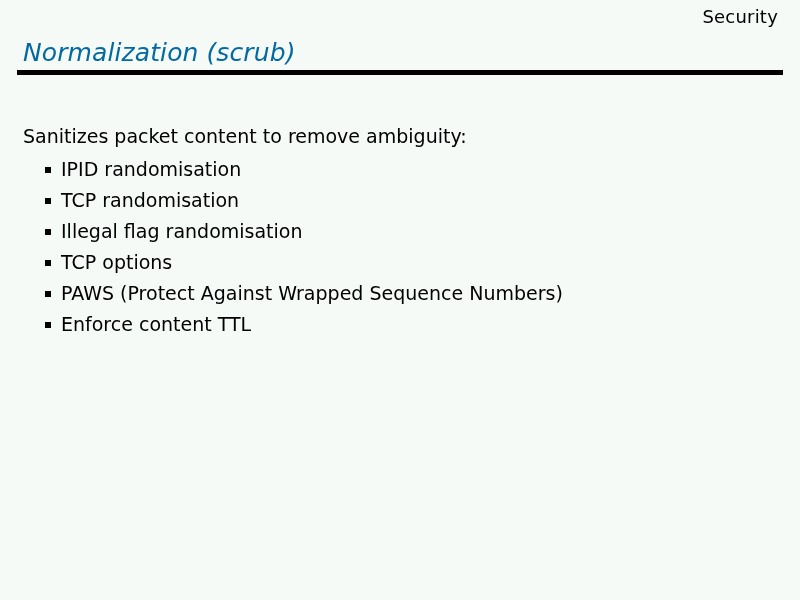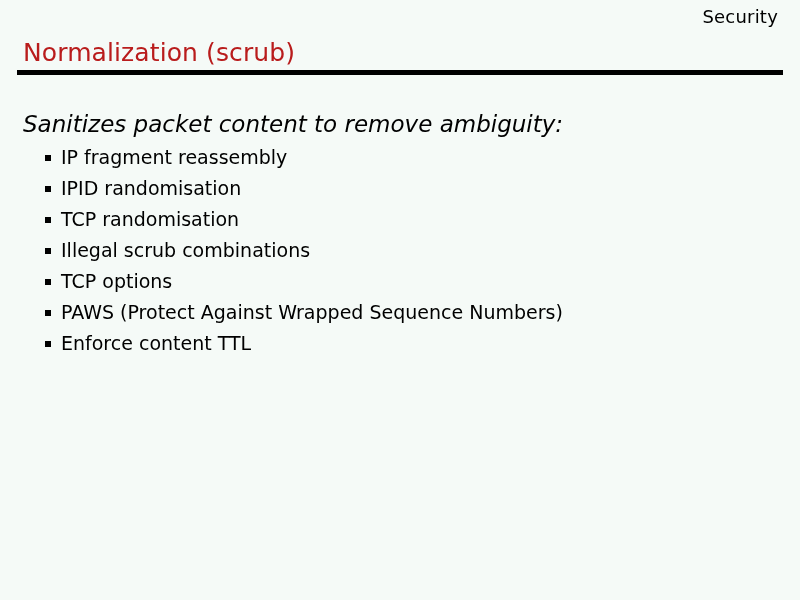--- a/index.html
+++ b/index.html
@@ -31,45 +31,45 @@
     color: #000000;
     letter-spacing: 0.2px;
     white-space: nowrap;
   }
   .slide-title {
     position: absolute;
     top: 38px;
     left: 23px;
     font-size: 25px;
     line-height: 30px;
-    color: #b91c1c;
+    color: #0369a1;
     letter-spacing: 0.1px;
     white-space: nowrap;
+    font-style: italic;
   }
   .title-rule {
     position: absolute;
     top: 70px;
     left: 17px;
     width: 766px;
     height: 5px;
     background: #000000;
   }
   .slide-body {
     position: absolute;
     top: 107px;
     left: 23px;
     right: 16px;
   }
   .lead-in {
-    font-size: 23px;
+    font-size: 19px;
     line-height: 26px;
     color: #000000;
-    margin: 4px 0 5px 0;
+    margin: 16px 0 5px 0;
     white-space: nowrap;
-    font-style: italic;
   }
   .bullet-list {
     list-style: none;
     margin: 0;
     padding: 0;
   }
   .bullet-item {
     position: relative;
     padding-left: 38px;
     font-size: 19px;
@@ -101,37 +101,36 @@
   <div class="title-rule"></div>
 
   <div class="slide-body">
 
     <p class="lead-in">Sanitizes packet content to remove ambiguity:</p>
 
     <ul class="bullet-list">
 
       <li class="bullet-item">
         <span class="bullet-marker"></span>
-        <span class="bullet-text">IP fragment reassembly</span>
       </li>
 
 
       <li class="bullet-item">
         <span class="bullet-marker"></span>
         <span class="bullet-text">IPID randomisation</span>
       </li>
 
       <li class="bullet-item">
         <span class="bullet-marker"></span>
         <span class="bullet-text">TCP randomisation</span>
       </li>
 
       <li class="bullet-item">
         <span class="bullet-marker"></span>
-        <span class="bullet-text">Illegal scrub combinations</span>
+        <span class="bullet-text">Illegal flag randomisation</span>
       </li>
 
       <li class="bullet-item">
         <span class="bullet-marker"></span>
         <span class="bullet-text">TCP options</span>
       </li>
 
       <li class="bullet-item">
         <span class="bullet-marker"></span>
         <span class="bullet-text">PAWS (Protect Against Wrapped Sequence Numbers)</span>

